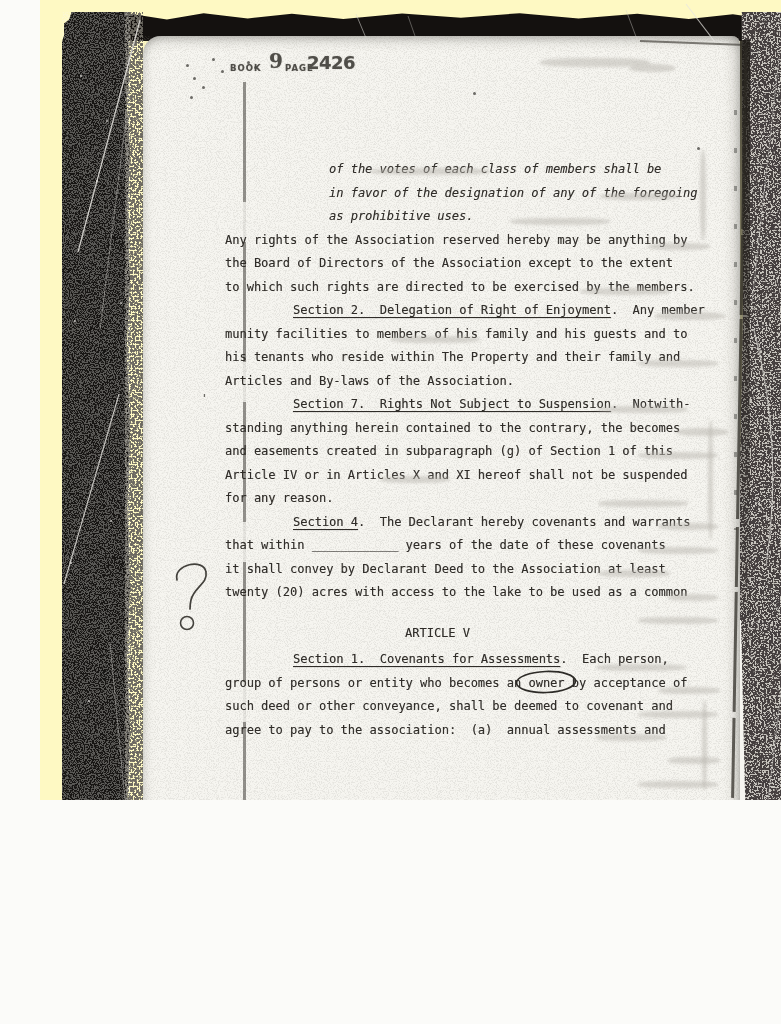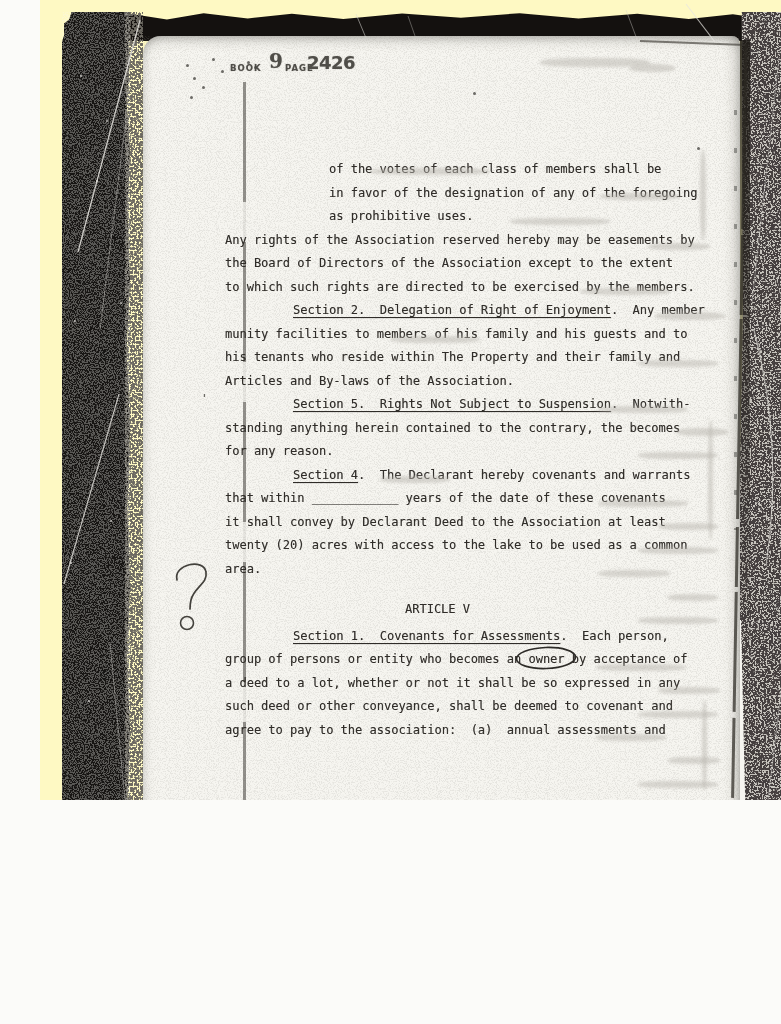--- a/index.html
+++ b/index.html
@@ -32,21 +32,21 @@
   .stamp .lbl{position:absolute;font-size:8.5px;font-weight:bold;letter-spacing:1px;}
   .stamp .big{position:absolute;font-weight:bold;}
   .stamp-book{left:2px;top:11px;}
   .stamp-nine{left:41px;top:-3px;font-size:20px;font-family:"DejaVu Serif", serif;}
   .stamp-page{left:57px;top:11px;}
   .stamp-num{left:79px;top:0px;font-size:18px;letter-spacing:-.5px;}
   
   .textblock{position:absolute;left:82px;top:122px;width:500px;z-index:2;color:#2f2c28;
     font-size:12px;line-height:23.5px;text-shadow:.3px .3px .5px rgba(40,38,34,.35);}
   .ln{white-space:pre;min-height:23.5px;}
-  .ind-a{margin-left:104px;}
+  .ind-a{margin-left:104px;font-style:italic;}
   .ind-b{margin-left:68px;}
   .ind-c{margin-left:180px;}
   .gap-top{margin-top:17px;}
   .gap-top-sm{margin-top:3px;}
   .und{text-decoration:underline;text-underline-offset:3px;text-decoration-thickness:1px;}
   .circled{position:relative;display:inline-block;}
   .circled svg{position:absolute;left:-13px;top:-3px;overflow:visible;pointer-events:none;}
   .footer-num{position:absolute;left:282px;top:914px;z-index:2;font-size:13px;color:#34312d;}
   .question-svg{position:absolute;left:27px;top:524px;z-index:2;}
   .stray-mark{position:absolute;left:58px;top:356px;z-index:2;font-size:11px;color:#45423d;}
@@ -132,46 +132,46 @@
     <svg class="question-svg" width="44" height="78" viewBox="0 0 44 78">
       <path d="M 7 20 C 3 4 34 -2 36 12 C 38 24 24 27 21 40 C 20 44 20 46 20 49" fill="none" stroke="#43413c" stroke-width="1.7" stroke-linecap="round"></path>
       <circle cx="17" cy="63" r="6.5" fill="none" stroke="#43413c" stroke-width="1.6"></circle>
     </svg>
     <span class="stray-mark">'</span>
 
     <div class="textblock">
       <div class="ln ind-a">of the votes of each class of members shall be</div>
       <div class="ln ind-a">in favor of the designation of any of the foregoing</div>
       <div class="ln ind-a">as prohibitive uses.</div>
-      <div class="ln">Any rights of the Association reserved hereby may be easements by</div>
+      <div class="ln">Any rights of the Association reserved hereby may be anything by</div>
       <div class="ln">the Board of Directors of the Association except to the extent</div>
       <div class="ln">to which such rights are directed to be exercised by the members.</div>
 
       <div class="ln ind-b"><span class="und">Section 2.  Delegation of Right of Enjoyment</span><span>.  Any member</span></div>
       <div class="ln">munity facilities to members of his family and his guests and to</div>
       <div class="ln">his tenants who reside within The Property and their family and</div>
       <div class="ln">Articles and By-laws of the Association.</div>
 
-      <div class="ln ind-b"><span class="und">Section 5.  Rights Not Subject to Suspension</span><span>.  Notwith-</span></div>
+      <div class="ln ind-b"><span class="und">Section 7.  Rights Not Subject to Suspension</span><span>.  Notwith-</span></div>
       <div class="ln">standing anything herein contained to the contrary, the becomes</div>
+      <div class="ln">and easements created in subparagraph (g) of Section 1 of this</div>
+      <div class="ln">Article IV or in Articles X and XI hereof shall not be suspended</div>
       <div class="ln">for any reason.</div>
 
       <div class="ln ind-b"><span class="und">Section 4</span><span>.  The Declarant hereby covenants and warrants</span></div>
       <div class="ln">that within ____________ years of the date of these covenants</div>
       <div class="ln">it shall convey by Declarant Deed to the Association at least</div>
       <div class="ln">twenty (20) acres with access to the lake to be used as a common</div>
-      <div class="ln">area.</div>
 
       <div class="ln ind-c gap-top">ARTICLE V</div>
 
       <div class="ln ind-b gap-top-sm"><span class="und">Section 1.  Covenants for Assessments</span><span>.  Each person,</span></div>
       <div class="ln"><span>group of persons or entity who becomes an </span><span class="circled"><span>owner</span><svg width="62" height="26" viewBox="0 0 62 26">
               <ellipse cx="31" cy="13" rx="29.5" ry="10.5" fill="none" stroke="#2d2b27" stroke-width="1.7" transform="rotate(-2 31 13)"></ellipse>
             </svg></span><span> by acceptance of</span></div>
-      <div class="ln">a deed to a lot, whether or not it shall be so expressed in any</div>
       <div class="ln">such deed or other conveyance, shall be deemed to covenant and</div>
       <div class="ln">agree to pay to the association:  (a)  annual assessments and</div>
     </div>
 
     <div class="footer-num">9</div>
     <div class="edge-line-left"></div>
   </div>
 
   <div class="dash-col"></div>
   <div class="faint-rule"></div>

